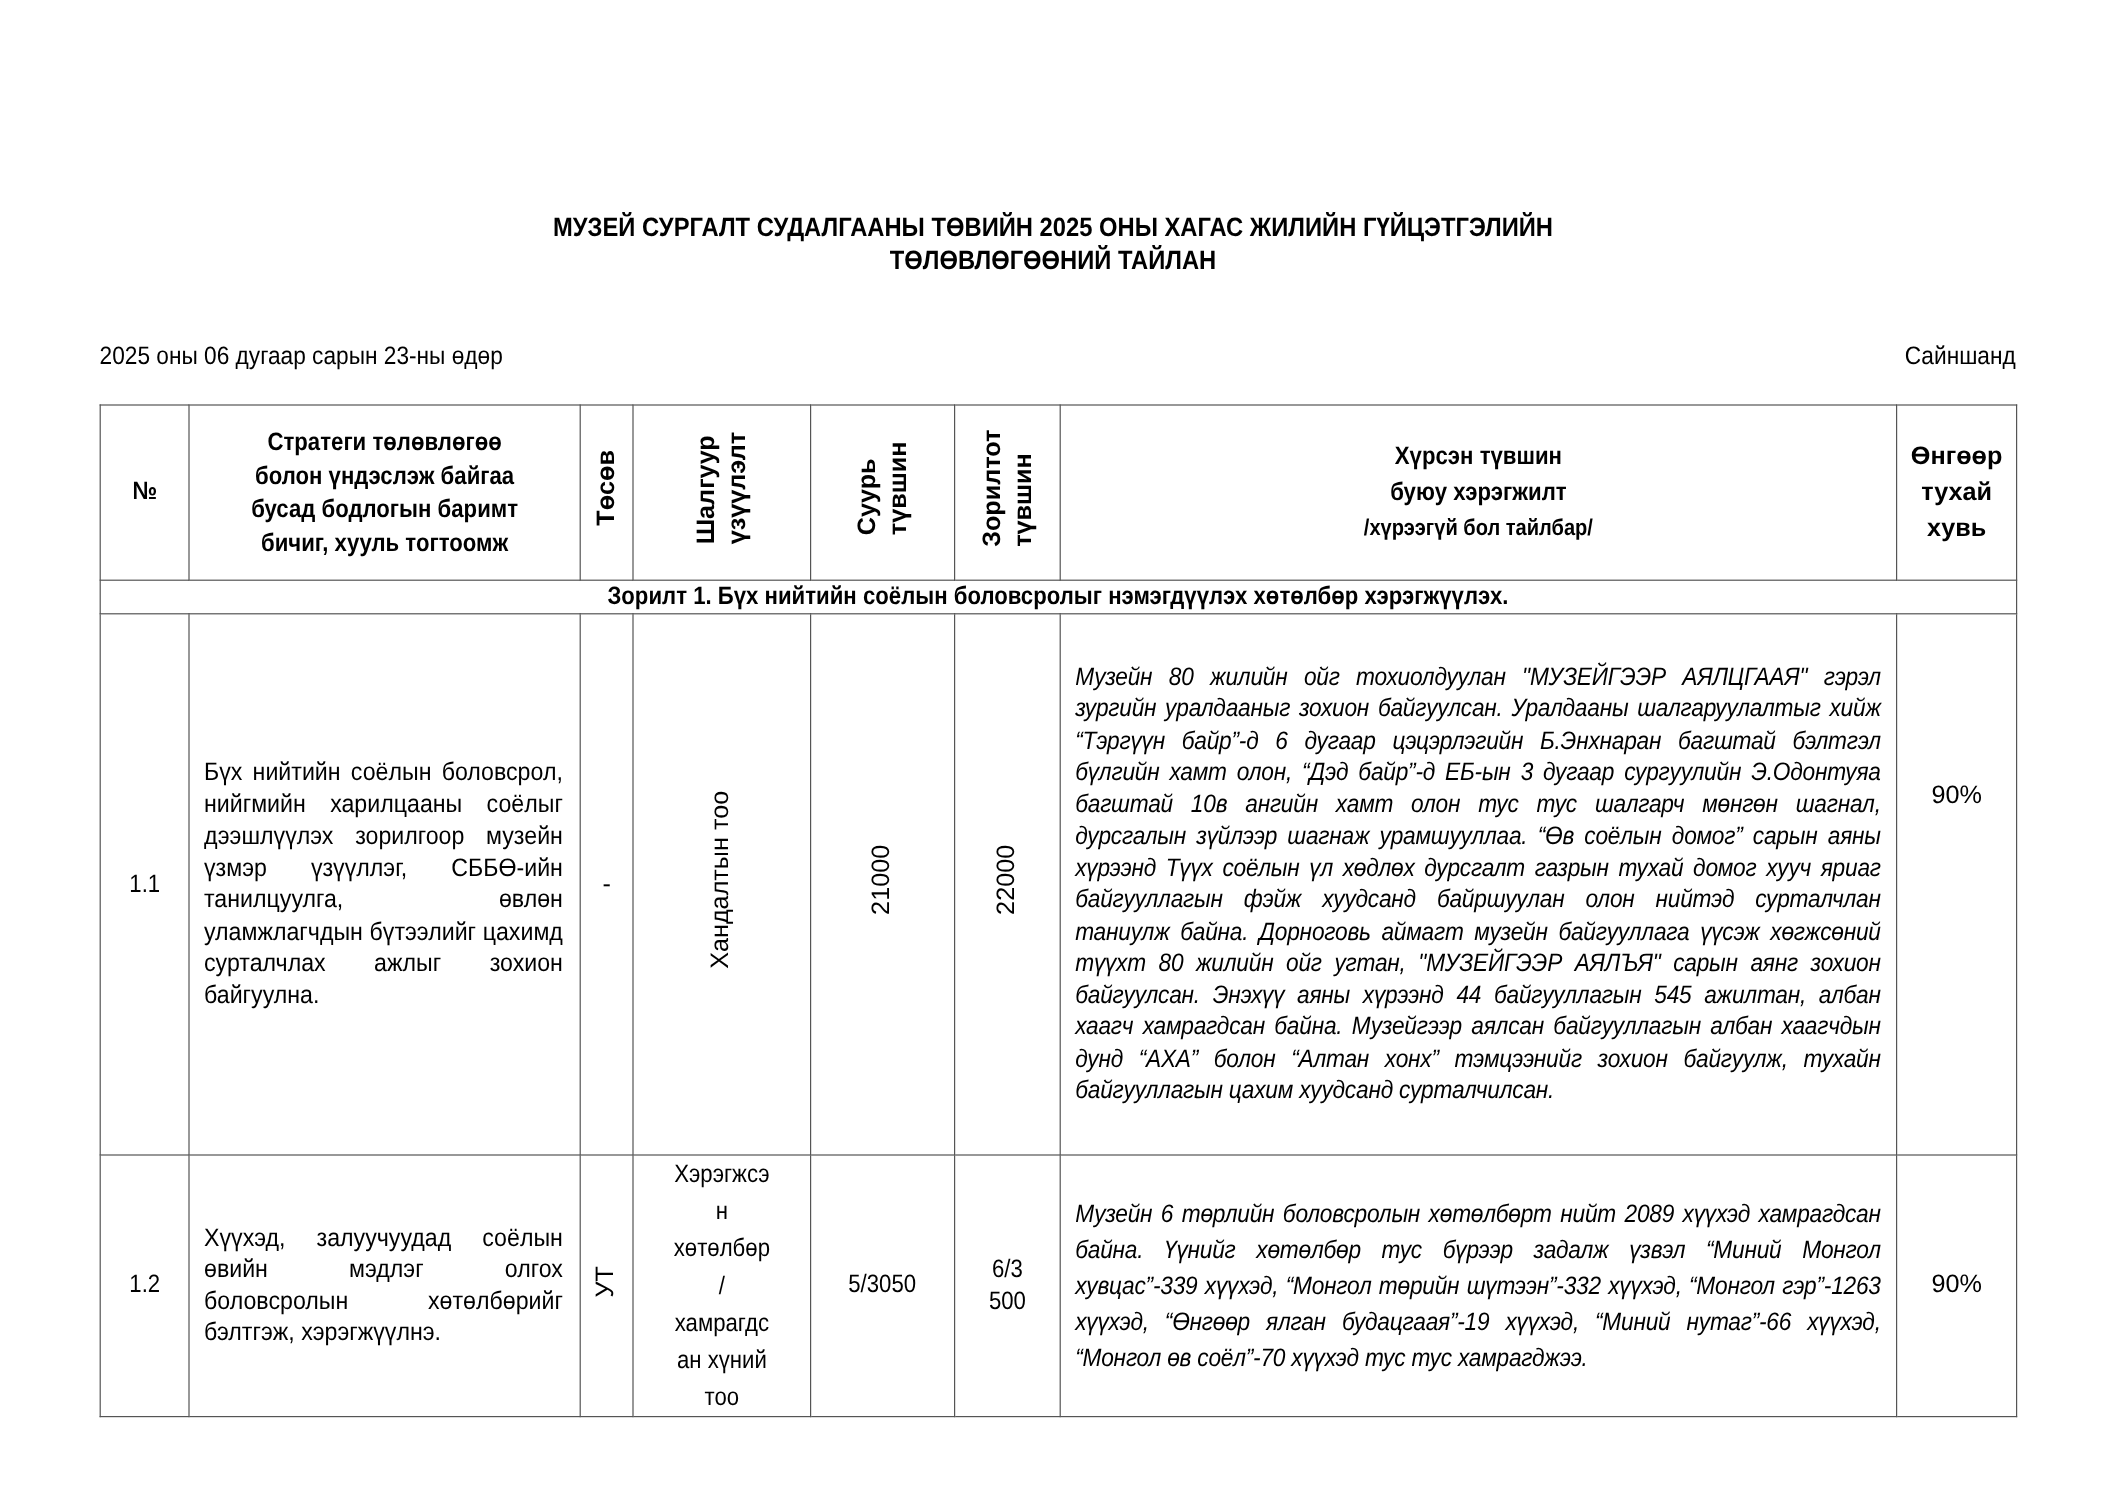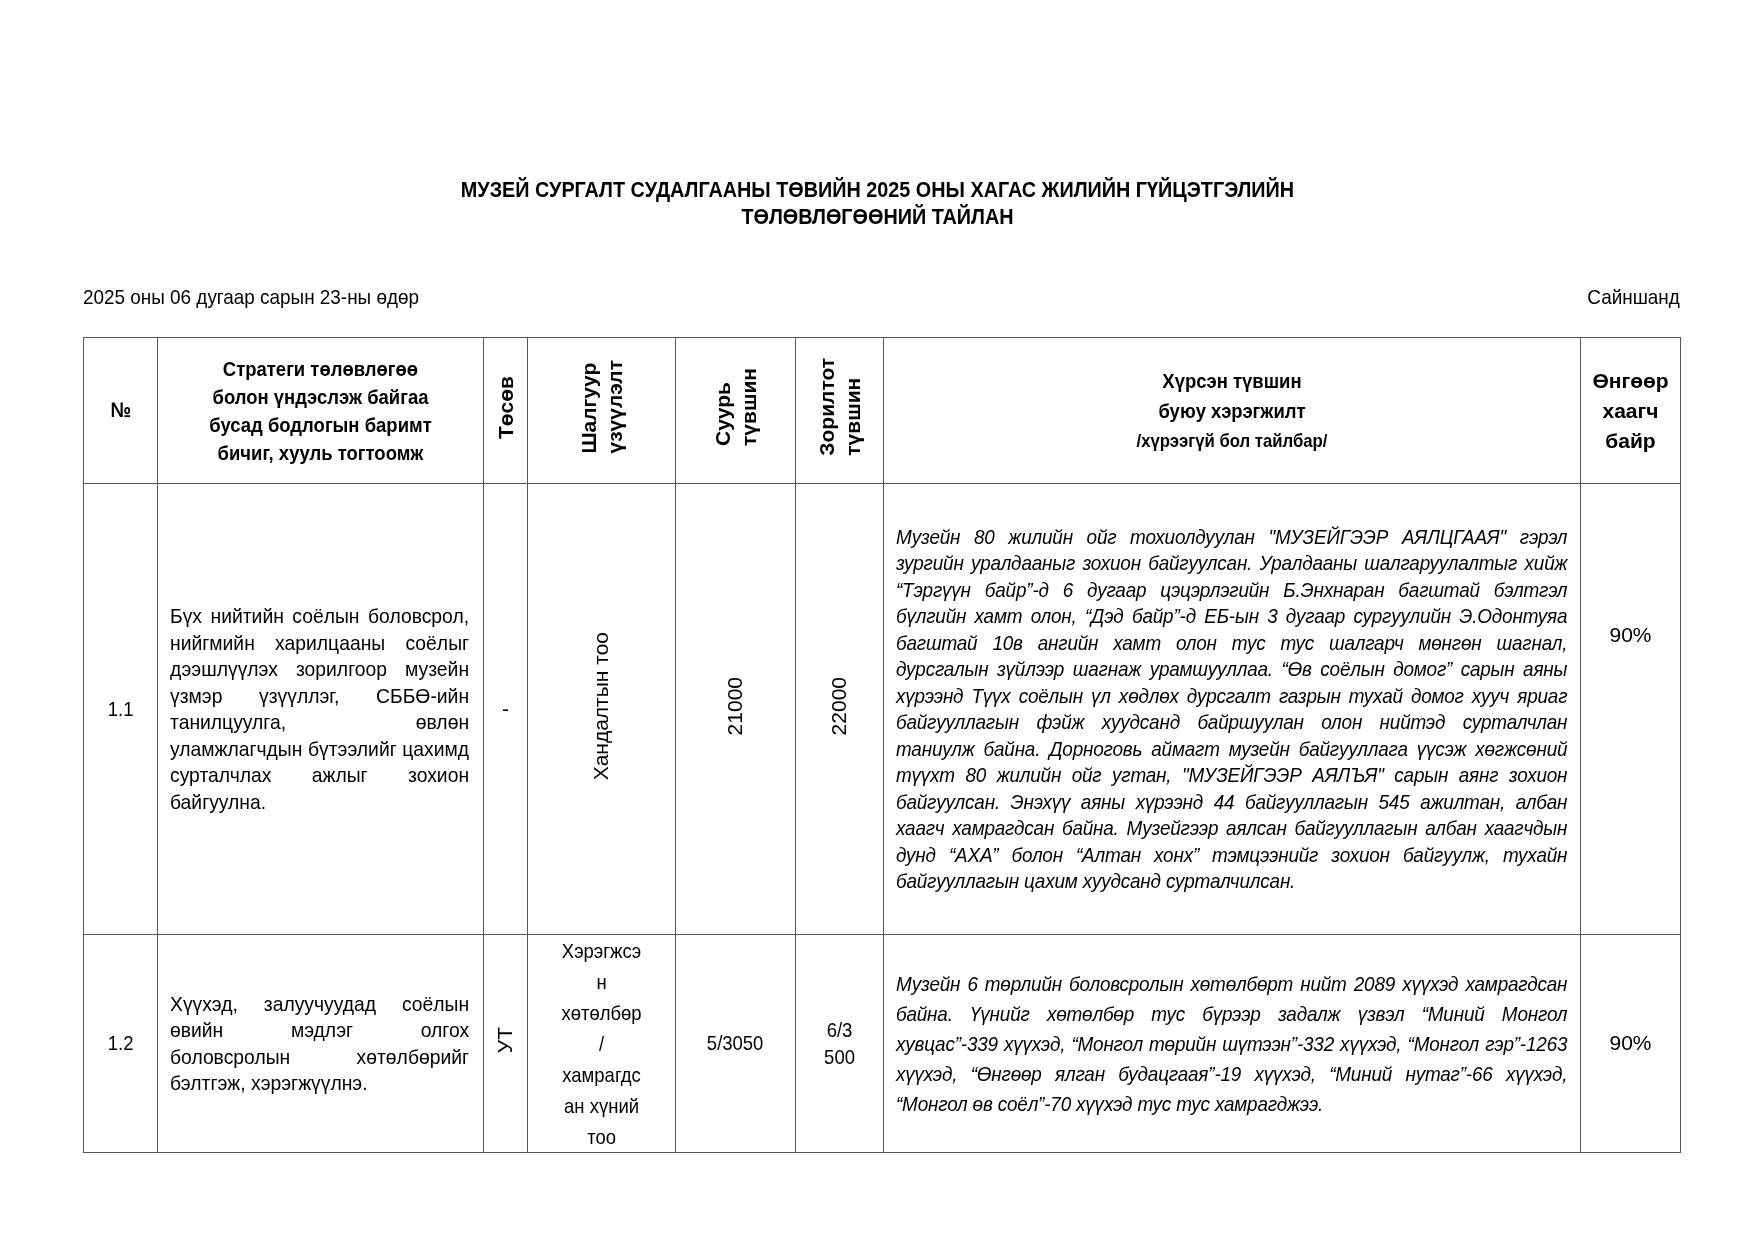--- a/index.html
+++ b/index.html
@@ -112,26 +112,31 @@
     <th>
       <span class="narrow" style="display:block;line-height:30px">
         <span style="display:block">Хүрсэн түвшин</span>
         <span style="display:block">буюу хэрэгжилт</span>
         <span style="display:block;font-size:19px">/хүрээгүй бол тайлбар/</span>
       </span>
     </th>
     <th>
       <span style="display:block;line-height:30px">
         <span style="display:block">Өнгөөр</span>
-        <span style="display:block">хаагч</span>
-        <span style="display:block">байр</span>
+        <span style="display:block">тухай</span>
+        <span style="display:block">хувь</span>
       </span>
     </th>
   </tr>
 
+  <tr class="goal-row">
+    <td colspan="8" class="goal-cell">
+      <span class="narrow">Зорилт 1. Бүх нийтийн соёлын боловсролыг нэмэгдүүлэх хөтөлбөр хэрэгжүүлэх.</span>
+    </td>
+  </tr>
 
   <tr class="row-11">
     <td class="cell-center"><span class="narrow">1.1</span></td>
     <td class="just">
       <span class="inner" style="transform:scaleX(0.92);transform-origin:0 50%;width:108%">Бүх нийтийн соёлын боловсрол, нийгмийн харилцааны соёлыг дээшлүүлэх зорилгоор музейн үзмэр үзүүллэг, СББӨ-ийн танилцуулга, өвлөн уламжлагчдын бүтээлийг цахимд сурталчлах ажлыг зохион байгуулна.</span>
     </td>
     <td class="cell-center"><span>-</span></td>
     <td class="cell-center">
       <span class="vert">Хандалтын тоо</span>
     </td>

